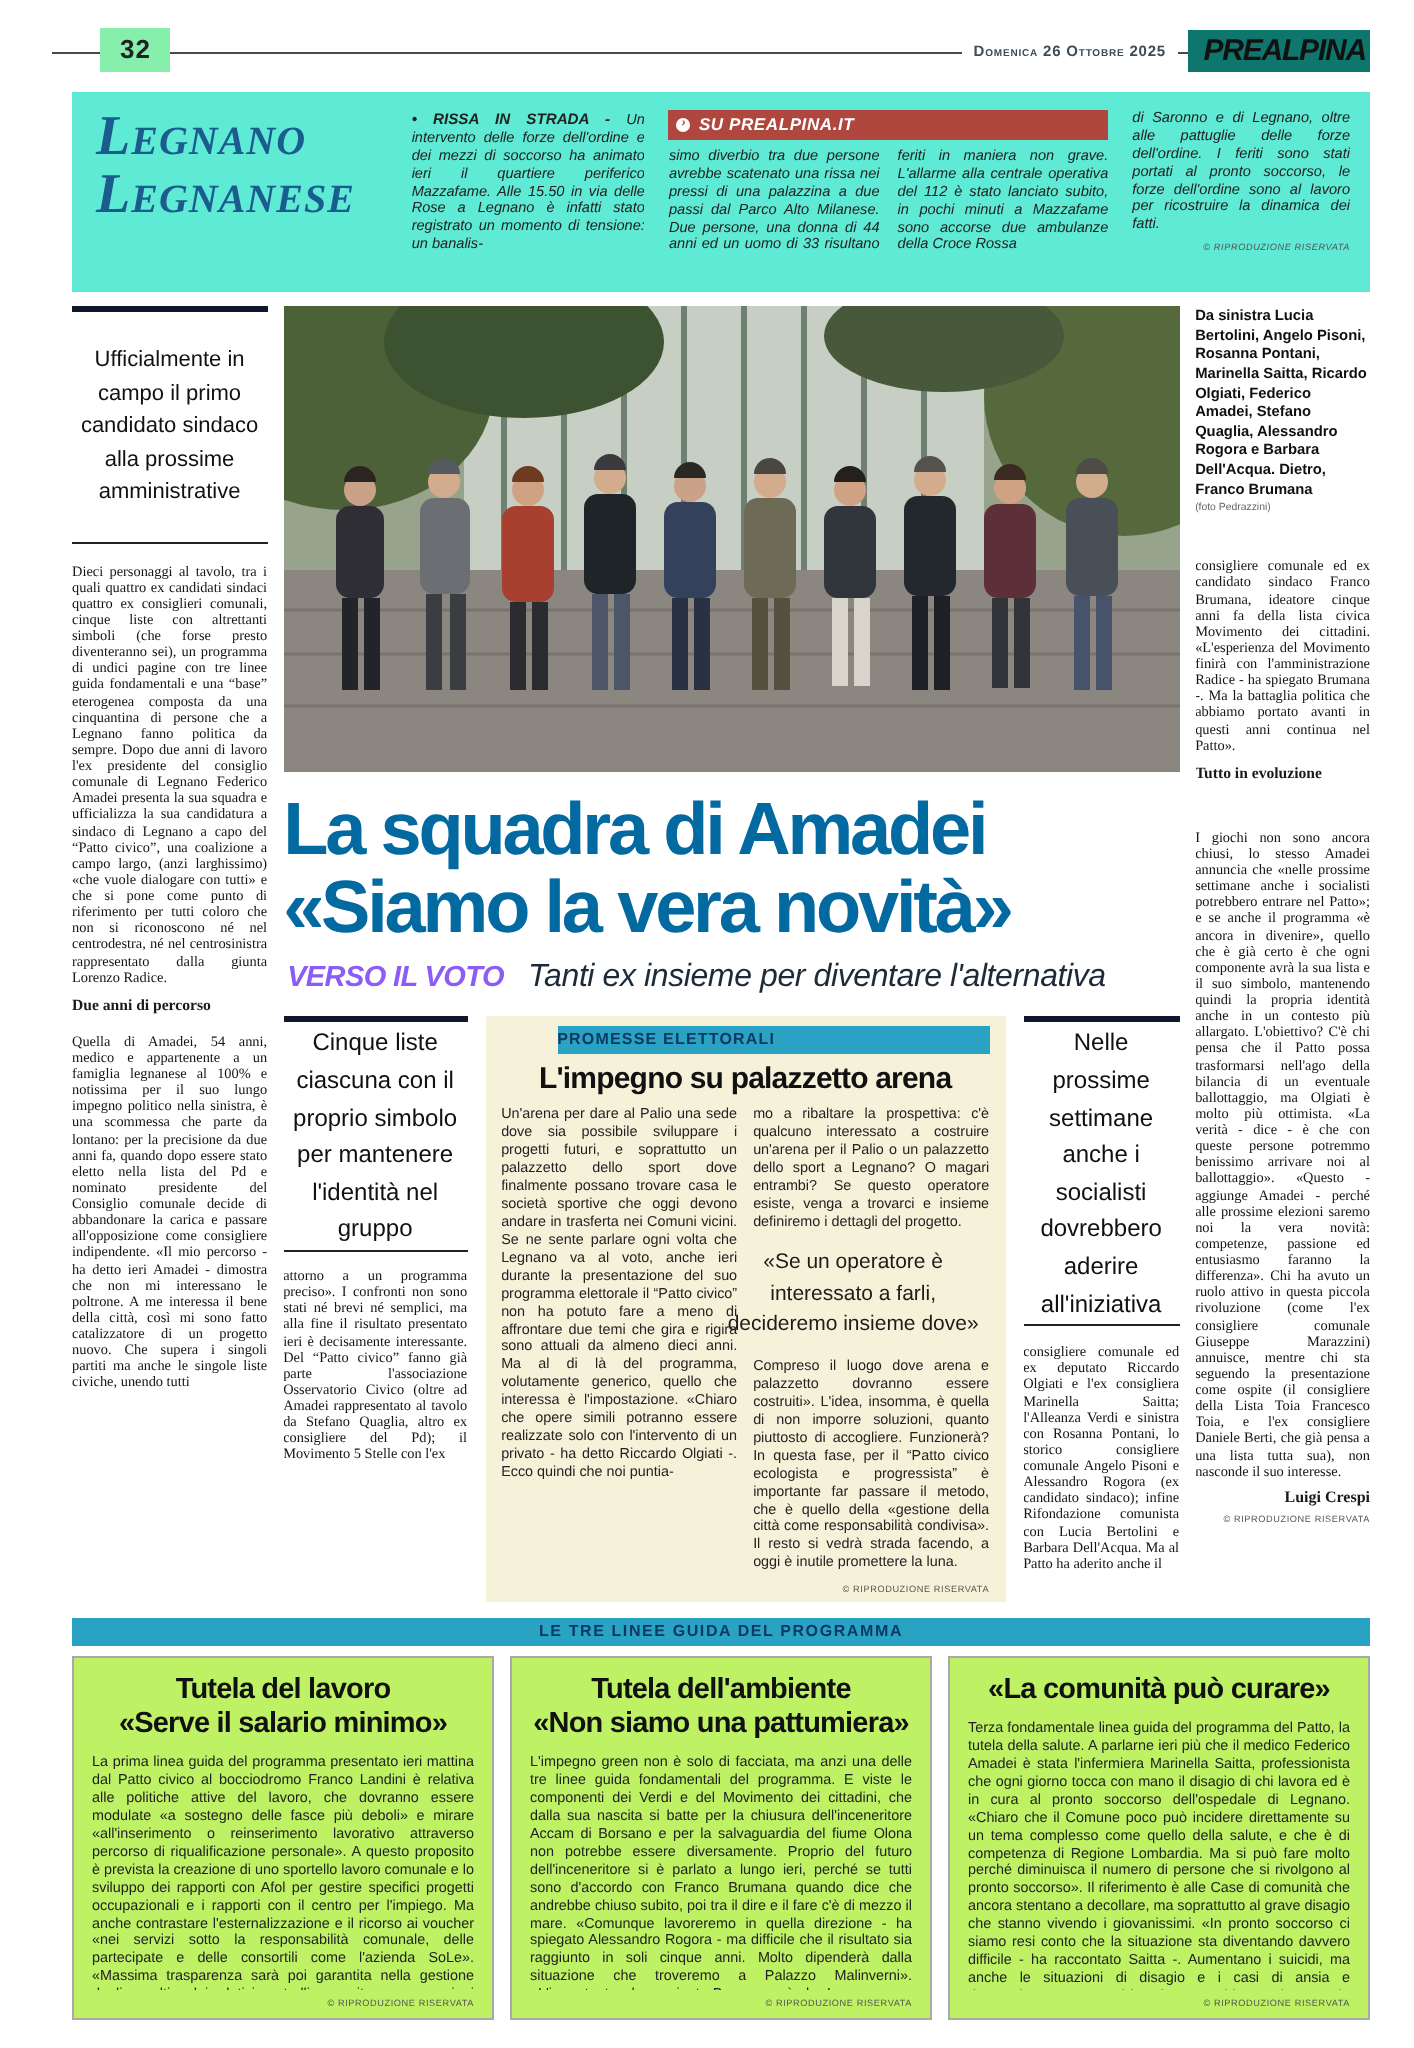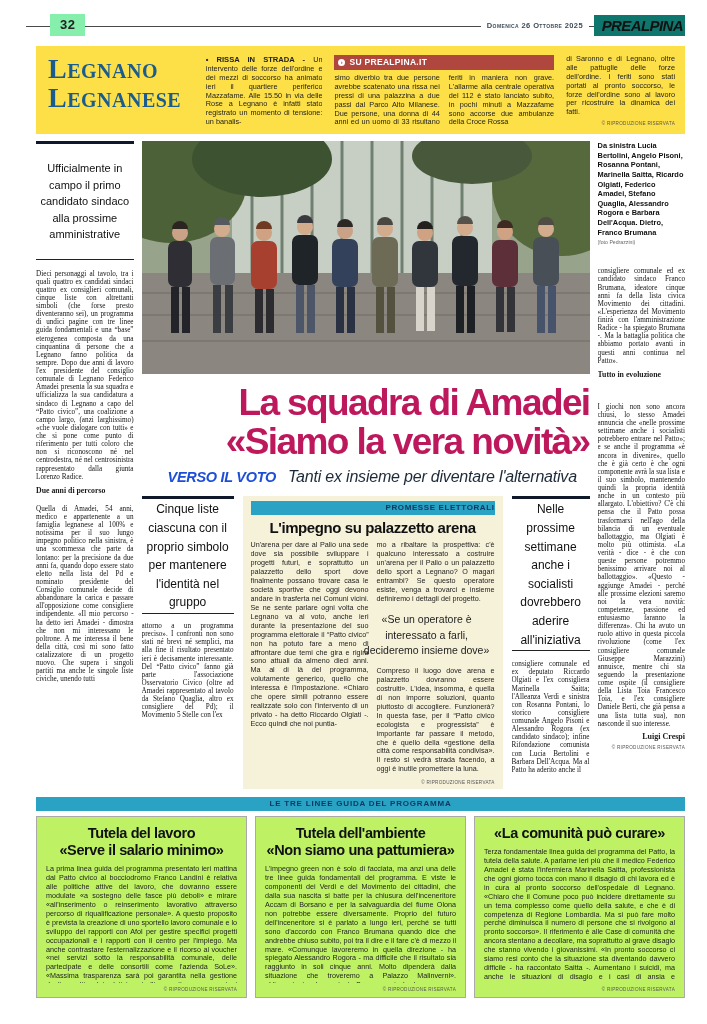--- a/index.html
+++ b/index.html
@@ -12,21 +12,21 @@
   
   .topbar { position:relative; height:24px; }
   .topbar .rule { position:absolute; left:-10px; right:0; top:12px; height:1px; background:#4a4a4a; }
   .pagenum { position:absolute; left:14px; top:0; background:#86efac; color:#222;
     font-weight:bold; font-size:13px; padding:3px 10px 4px; letter-spacing:.5px; }
   .dateline { position:absolute; right:96px; top:5px; font-size:7.5px; font-weight:bold;
     color:#3c4c58; letter-spacing:.4px; background:#fff; padding:2px 6px; font-variant:small-caps; }
   .brand { position:absolute; right:0; top:1px; font-size:15px; font-weight:bold; font-style:italic;
     letter-spacing:-.6px; color:#111; background:#0f766e; padding:2px 2px 2px 8px; }
   
-  .strip { margin-top:8px; background:#fde047; display:flex; gap:12px; padding:9px 10px 8px 12px; height:88px; }
+  .strip { margin-top:8px; background:#5eead4; display:flex; gap:12px; padding:9px 10px 8px 12px; height:100px;font-style:italic; }
   .sec-title { width:150px; font-family:"Liberation Serif", serif; font-weight:bold;
     color:#1b5c8f; font-size:28px; line-height:1.02; font-variant:small-caps; letter-spacing:.5px; }
   .brief { font-size:7.3px; line-height:1.22; text-align:justify; color:#222; overflow:hidden; }
   .brief b { font-size:7.6px; }
   .brief-1 { width:120px; }
   .brief-mid { width:226px; display:flex; flex-direction:column; }
   .red-banner { background:#b0473e; color:#fff; font-weight:bold; font-size:8.5px;
     padding:2px 4px 3px; letter-spacing:.3px; display:flex; align-items:center; gap:4px; }
   .red-banner .dot { width:7px; height:7px; border-radius:50%; background:#fff; color:#b0473e;
     font-size:6px; line-height:7px; text-align:center; font-weight:bold; }
@@ -39,31 +39,31 @@
     font-size:11px; line-height:1.5; padding:16px 1px; color:#111; font-weight:normal; }
   .pq-small { font-size:12px; padding:1px 0; line-height:1.55; }
   .serifbody { font-family:"Liberation Serif", serif; font-size:7.2px; line-height:1.13;
     text-align:justify; color:#141414; }
   .subhead { font-family:"Liberation Serif", serif; font-weight:bold; font-size:7.8px; margin:5px 0 2px; }
   .colA { width:106px; overflow:hidden; }
   .colA .serifbody { margin-top:10px; }
   .center { width:448px; display:flex; flex-direction:column; }
   .photo { height:233px; position:relative; overflow:hidden; background:#8f9b88; }
   .photo svg { display:block; }
-  .headline { text-align:right; font-weight:bold; font-size:37px; letter-spacing:-1.6px;
-    line-height:1.06; color:#be185d; margin-top:9px; }
+  .headline { text-align:left; font-weight:bold; font-size:37px; letter-spacing:-1.6px;
+    line-height:1.06; color:#0369a1; margin-top:9px; }
   .kicker-row { display:flex; align-items:baseline; gap:12px; margin-top:7px; padding-left:2px; }
-  .kicker { color:#1d4ed8; font-weight:bold; font-style:italic; font-size:14.5px; letter-spacing:-.3px;margin-left:24px; }
+  .kicker { color:#8b5cf6; font-weight:bold; font-style:italic; font-size:14.5px; letter-spacing:-.3px; }
   .kicker-sub { font-style:italic; font-size:16px; color:#1d2a38; letter-spacing:-.2px; }
   .lower { display:flex; gap:9px; margin-top:10px; flex:1; overflow:hidden; }
   .colB { width:92px; overflow:hidden; }
   .colB .serifbody { margin-top:8px; }
   .promobox { flex:1; background:#f6f2da; padding:5px 8px 4px; display:flex; flex-direction:column; overflow:hidden; }
-  .teal-banner { background:#2aa2c4; color:#0d3a63; text-align:right; font-weight:bold;
-    font-size:8px; letter-spacing:.6px; padding:2px 0 3px; }
+  .teal-banner { background:#2aa2c4; color:#0d3a63; text-align:left; font-weight:bold;
+    font-size:8px; letter-spacing:.6px; padding:2px 0 3px;margin-left:28px; }
   .promo-title { text-align:center; font-weight:bold; font-size:15px; letter-spacing:-.4px; margin:4px 0 5px; color:#111; }
   .promo-cols { display:flex; gap:8px; flex:1; overflow:hidden; }
   .promo-col { flex:1; font-size:7.2px; line-height:1.24; text-align:justify; color:#222; }
   .promo-quote { text-align:center; font-size:10.5px; line-height:1.5; color:#1c1c1c; margin:8px 0 8px -18px; }
   .colC { width:78px; overflow:hidden; }
   .colC .serifbody { margin-top:9px; }
   .colD { width:95px; overflow:hidden; display:flex; flex-direction:column; }
   .caption { font-size:7.4px; font-weight:bold; line-height:1.3; color:#101010; }
   .credit { font-size:5.2px; color:#666; margin-top:2px; }
   .colD .serifbody { margin-top:22px; }

